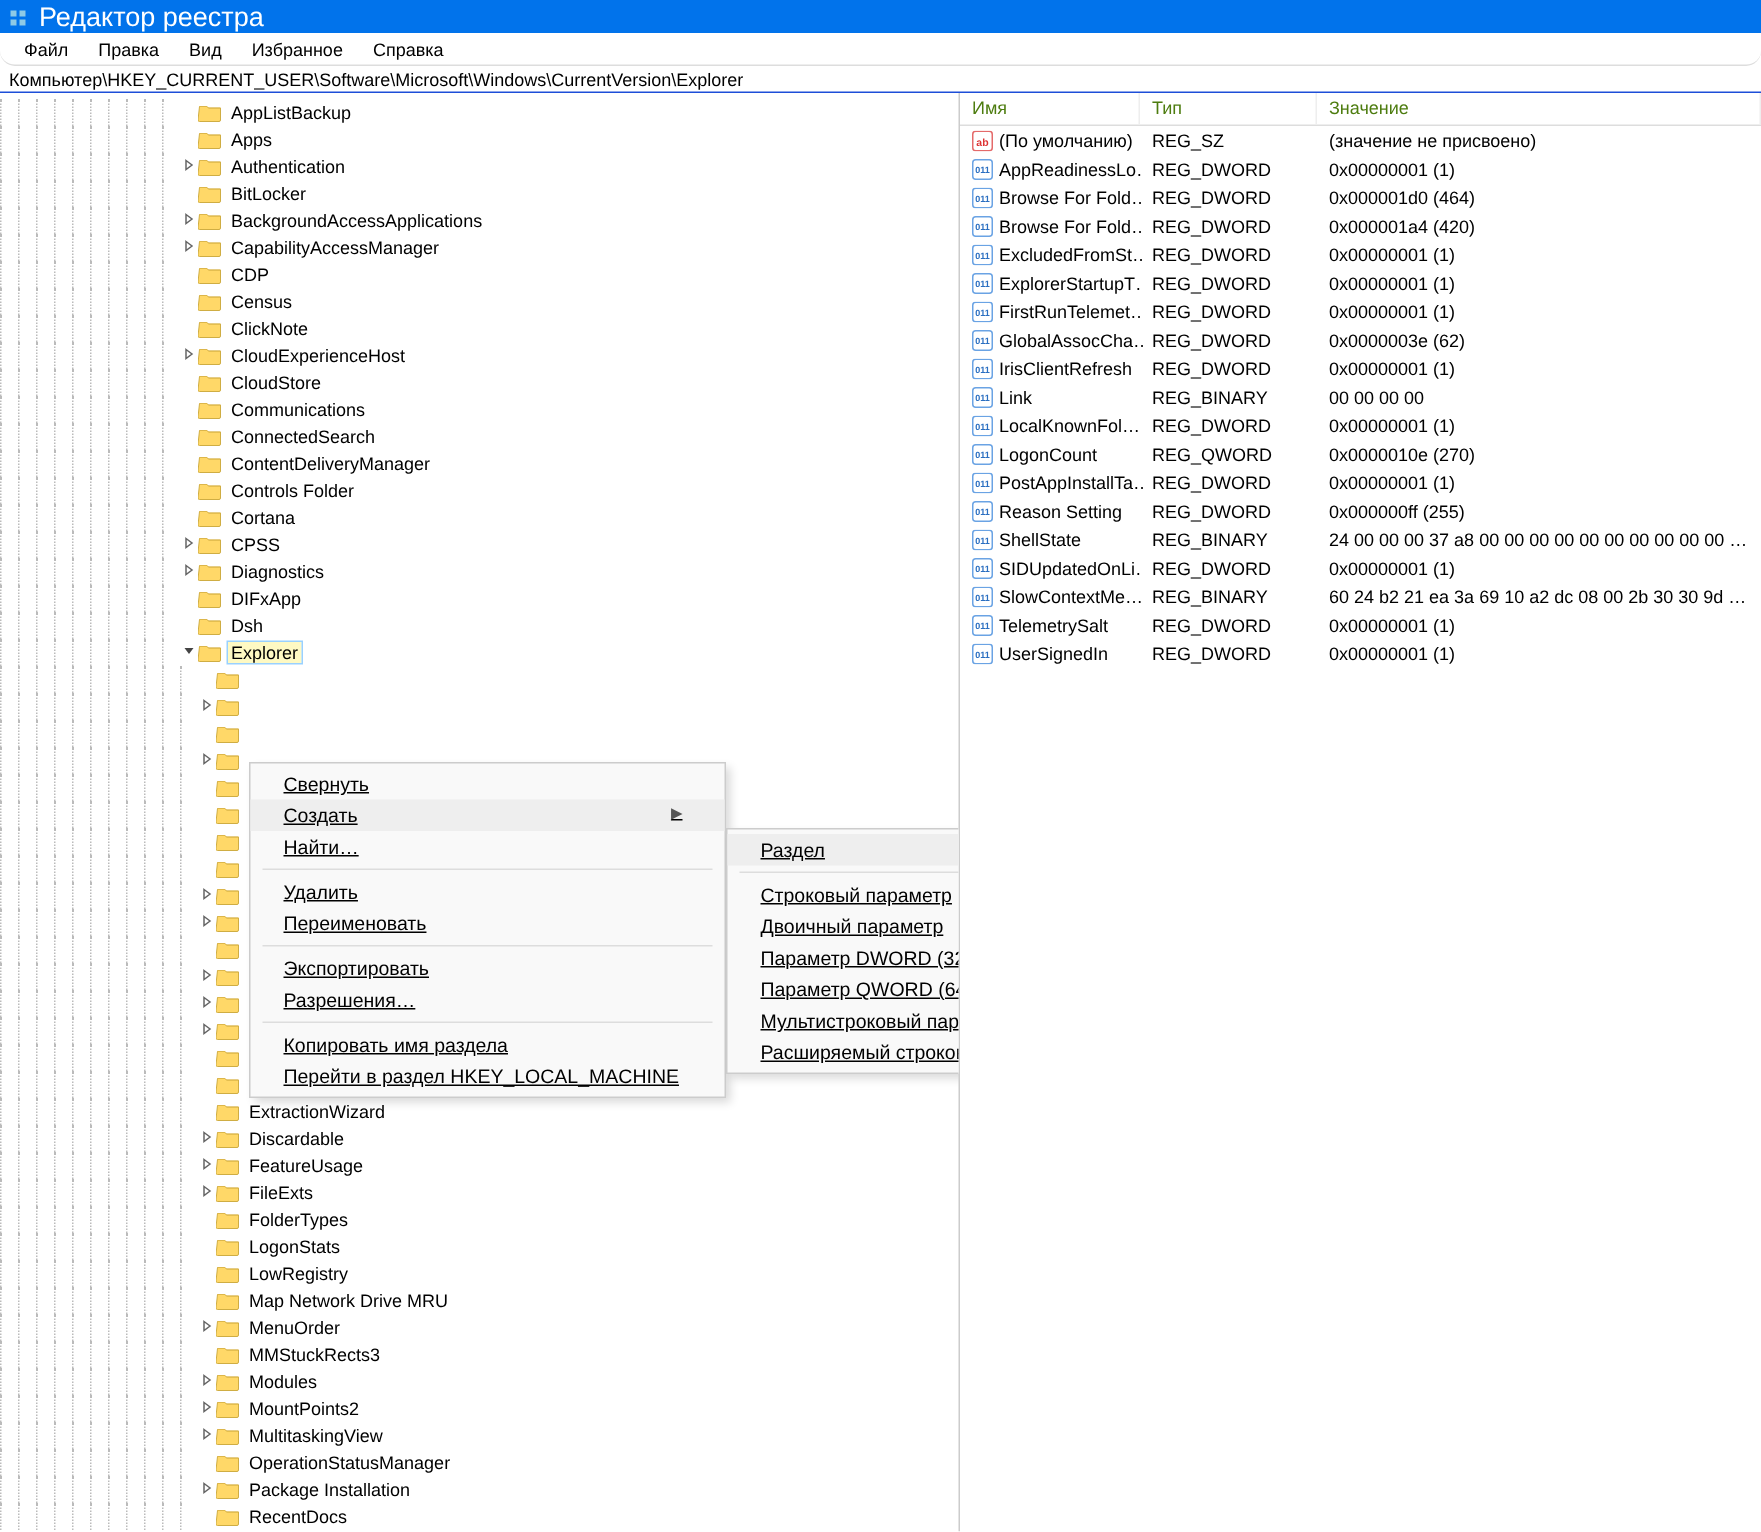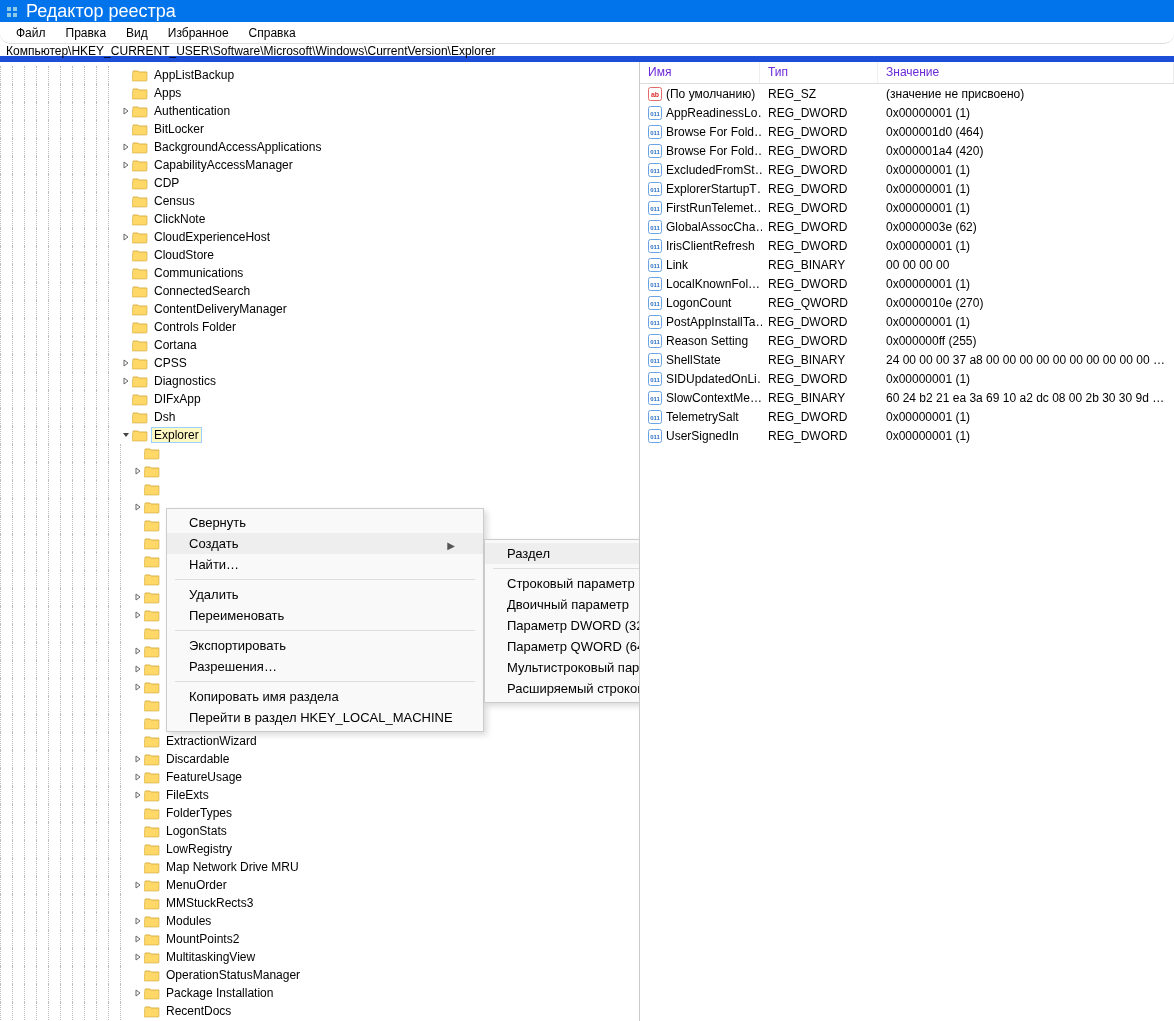--- a/index.html
+++ b/index.html
@@ -37,23 +37,24 @@
     border-bottom: 1px solid #ddd;
     border-radius: 10px;
   }
   .menubar .menu-item {
     padding: 2px 10px;
     cursor: default;
   }
   .pathbar {
     height: 18px;
     padding: 0 6px;
-    border-bottom: 6px solid #1d4ed8;
+    border-bottom: 1px solid #1d4ed8;
     font-size: 12px;
     display: flex;
+    align-items: center;
   }
   .content {
     display: flex;
     height: calc(100% - 62px);
     position: relative;
   }
   .tree-pane {
     width: 640px;
     border-right: 1px solid #ccc;
     overflow: hidden;
@@ -102,21 +103,21 @@
   .list-header {
     display: flex;
     height: 22px;
     border-bottom: 1px solid #ddd;
     background: #fff;
   }
   .list-header .col {
     border-right: 1px solid #eee;
     padding: 3px 8px;
     font-size: 12px;
-    color: #6d28d9;
+    color: #4d7c0f;
   }
   .col-name { width: 120px; }
   .col-type { width: 118px; }
   .col-val  { flex: 1; }
   .list-body .row {
     display: flex;
     height: 19px;
     align-items: center;
     padding-left: 2px;
   }
@@ -139,36 +140,37 @@
     background: #f9f9f9;
     border: 1px solid #ccc;
     box-shadow: 3px 3px 6px rgba(0,0,0,0.15);
     padding: 3px 0;
     font-size: 13px;
   }
   .ctx-menu .ctx-item {
     padding: 3px 28px 3px 22px;
     cursor: default;
     display: flex;
-    align-items: flex-end;
+    align-items: flex-start;
     justify-content: space-between;
+    text-decoration: underline;
   }
   .ctx-menu .ctx-item.hl { background: #eee; }
   .ctx-menu .ctx-sep {
     height: 1px;
     background: #ddd;
     margin: 4px 8px;
   }
   .ctx-menu .arrow {
     font-size: 10px;
     color: #555;
     margin-left: 24px;
   }
   .menu1 { left: 166px; top: 446px; width: 318px; }
-  .menu2 { left: 484px; top: 477px; width: 290px; }
+  .menu2 { left: 484px; top: 490px; width: 290px; }
 </style>
 </head>
 <body>
 
 <div class="titlebar">
   <span class="app-icon">
     <svg viewBox="0 0 14 14" width="14" height="14">
       <rect x="1" y="1" width="4" height="4" fill="#8ecae6"></rect>
       <rect x="7" y="1" width="4" height="4" fill="#8ecae6"></rect>
       <rect x="1" y="7" width="4" height="4" fill="#8ecae6"></rect>

